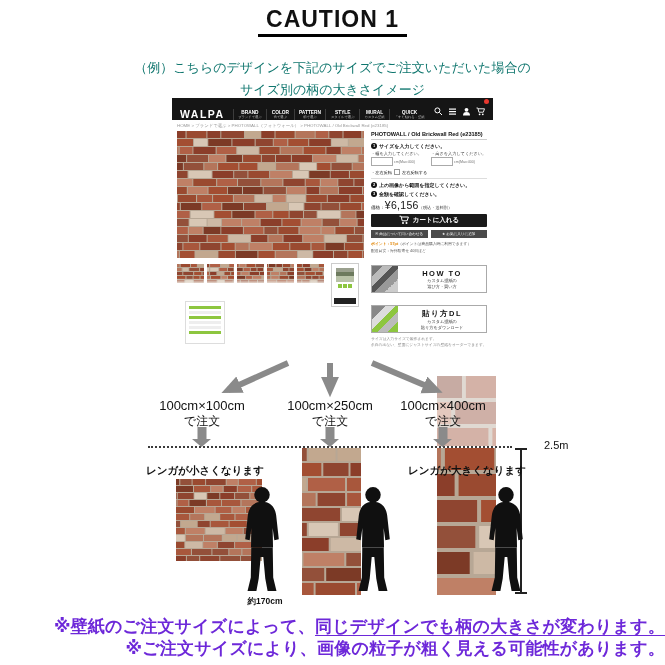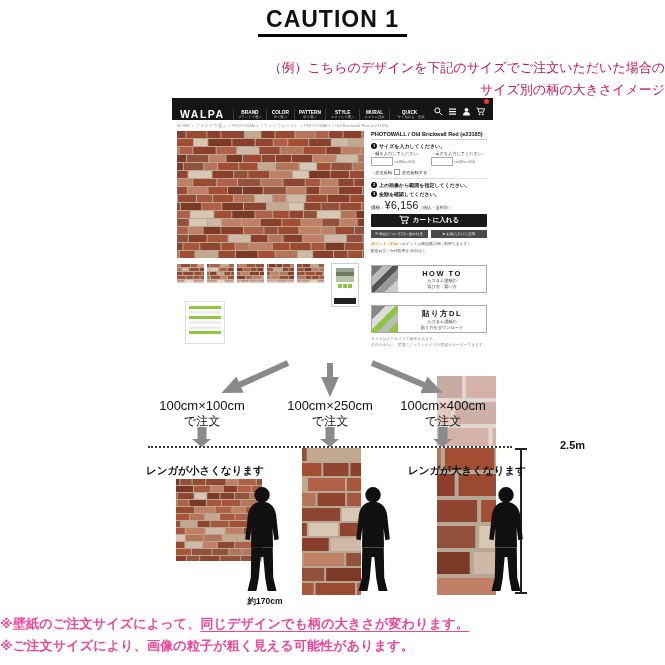--- a/index.html
+++ b/index.html
@@ -3,22 +3,22 @@
 <meta charset="utf-8">
 <style>
   html,body{margin:0;padding:0;background:#fff}
   .stage{position:relative;width:665px;height:665px;background:#fff;overflow:hidden;
          font-family:"Liberation Sans","DejaVu Sans",sans-serif;color:#111}
 
   
   .title{position:absolute;top:6px;left:0;right:0;text-align:center}
   .title span{display:inline-block;font-size:23px;font-weight:bold;letter-spacing:1px;
               border-bottom:3px solid #000;padding:0 8px 1px}
-  .subtitle{position:absolute;top:57px;left:0;right:0;text-align:right;font-size:13px;
-            line-height:1.7;color:#be185d}
+  .subtitle{position:absolute;top:57px;left:0;right:0;text-align:center;font-size:13px;
+            line-height:1.7;color:#0f766e}
 
   
   .site{position:absolute;left:172px;top:98px;width:321px;height:263px;background:#fff;z-index:2}
   .nav{position:absolute;left:0;top:0;right:0;height:22px;background:#151515;display:flex;
        align-items:flex-end;color:#fff}
   .logo{font-weight:bold;font-size:10.5px;letter-spacing:1.5px;padding:0 8px}
   .navitem{text-align:center;padding:1px 4.5px 0;border-left:1px solid #3c3c3c;line-height:1.2;cursor:pointer}
   .navitem .en{display:block;font-size:4.8px;font-weight:bold}
   .navitem .jp{display:block;font-size:3.3px;color:#bdbdbd}
   .navicons{margin-left:auto;display:flex;align-items:center;gap:5px;padding-right:7px}
@@ -93,27 +93,27 @@
   #s2{left:302px;top:448px;width:59px;height:147px}
   #s3{left:437px;top:448px;width:59px;height:147px}
 
   .person{position:absolute;width:58px;height:112px;z-index:2;fill:#101010}
   #p1{left:233px;top:486px}#p2{left:344px;top:486px}#p3{left:477px;top:486px}
 
   .sizecap{position:absolute;top:464px;width:132px;text-align:center;font-size:10.5px;
            font-weight:bold;z-index:2}
   #capS{left:139px}#capL{left:401px}
   .hcap{position:absolute;left:234px;top:596px;width:62px;text-align:center;font-size:8.5px;font-weight:bold}
-  .mlabel{position:absolute;left:560px;top:439px;font-size:11px;font-weight:bold}
+  .mlabel{position:absolute;left:544px;top:439px;font-size:11px;font-weight:normal}
   .measure{position:absolute;left:520px;top:448px;width:2px;height:146px;background:#222}
   .measure::before,.measure::after{content:"";position:absolute;left:-5px;width:12px;height:2px;background:#222}
   .measure::before{top:0}.measure::after{bottom:0}
 
-  .redline{position:absolute;left:0;right:0;text-align:left;color:#ec4899;font-weight:bold;
-           font-size:13px;letter-spacing:.2px}
+  .redline{position:absolute;left:0;right:0;text-align:right;color:#6d28d9;font-weight:bold;
+           font-size:17px;letter-spacing:.2px}
   #red1{top:615px}#red2{top:637px}
   .uline{text-decoration:underline;text-underline-offset:2.5px}
 </style>
 </head>
 <body>
 
 <svg width="0" height="0" style="position:absolute">
   <defs>
     <g id="person-sym">
       <circle cx="30" cy="9.5" r="8.3"></circle>

